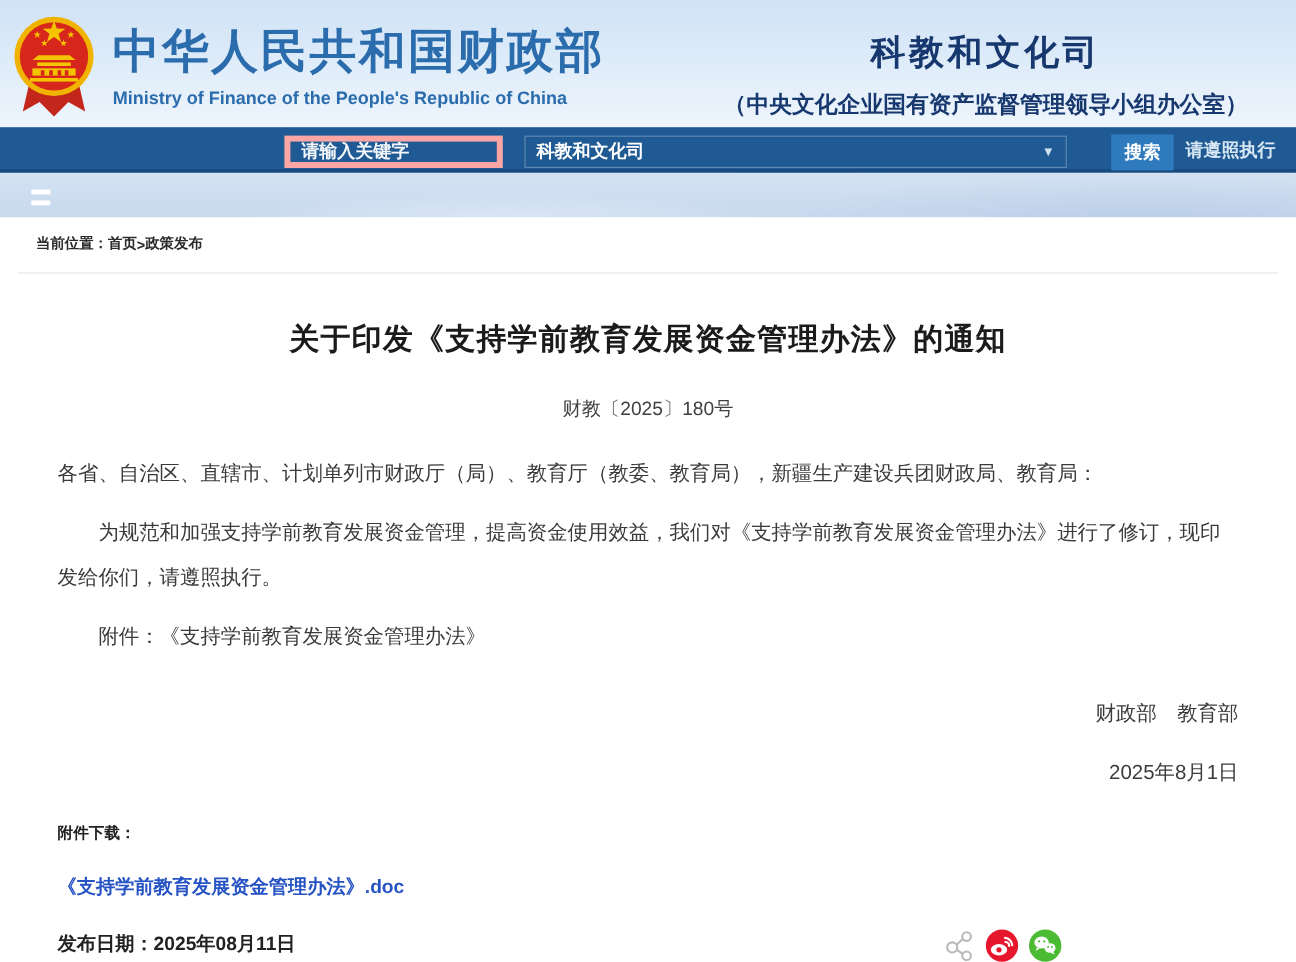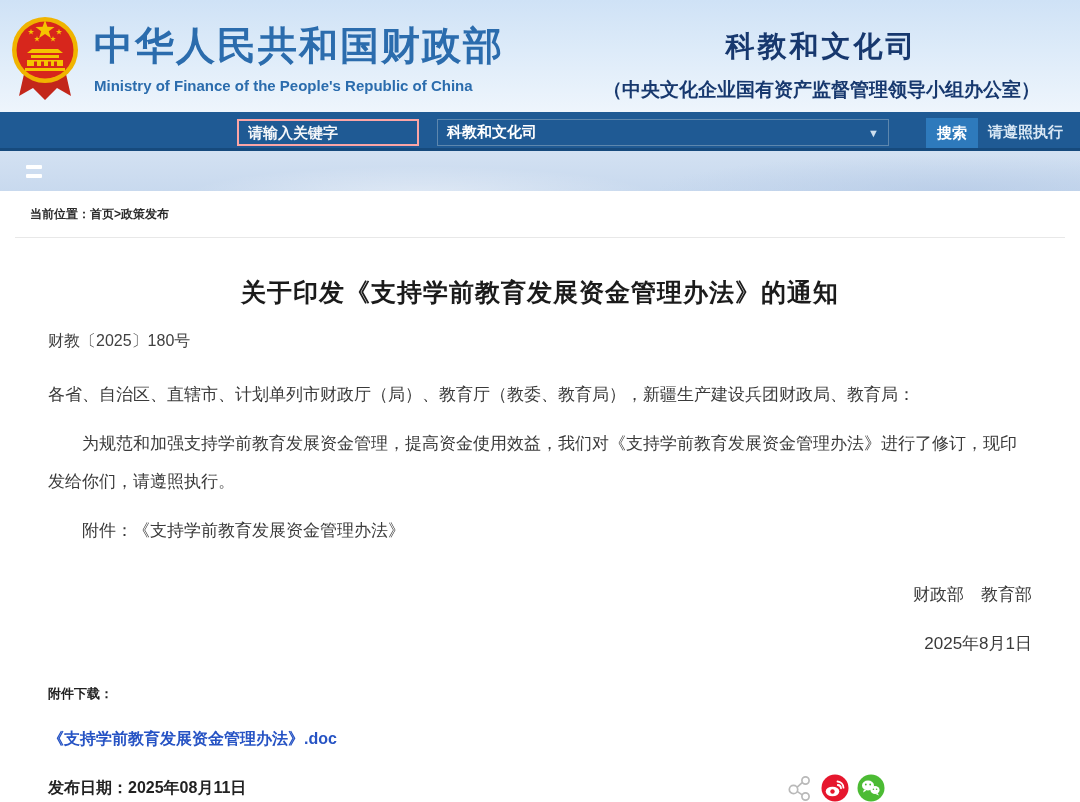--- a/index.html
+++ b/index.html
@@ -18,21 +18,21 @@
   .ministry-subtitle { font-size:15px; font-weight:bold; color:#2b6cad; margin-top:4px; }
   .header-right { text-align:center; padding-top:18px; }
   .dept-title { font-size:29px; font-weight:bold; color:#17386e; letter-spacing:3px; }
   .dept-subtitle { font-size:19px; font-weight:bold; color:#17386e; margin-top:10px; }
 
   
   .navbar { position:relative; height:43px; background:#1f5a94; border-bottom:3px solid #164a7d; }
   .nav-date { position:absolute; left:24px; top:0; line-height:40px; color:#fff;
     font-size:16px; font-weight:bold; white-space:pre; }
   .nav-search-input { position:absolute; left:237px; top:7px; width:182px; height:27px;
-    background:transparent; border:2px solid #fca5a5; color:#fff; font-size:15px; font-weight:bold;
+    background:transparent; border:5px solid #fca5a5; color:#fff; font-size:15px; font-weight:bold;
     padding:0 9px; outline:none; font-family:inherit; }
   .nav-search-input::placeholder { color:#fff; opacity:.95; }
   .nav-select { position:absolute; left:437px; top:7px; width:452px; height:27px;
     border:1px solid #5d87ae; color:#fff; font-size:15px; font-weight:bold;
     display:flex; align-items:center; padding:0 9px; cursor:pointer; }
   .nav-select .caret { position:absolute; right:9px; font-size:11px; color:#cfe0ef; }
   .nav-search-btn { position:absolute; left:926px; top:6px; width:52px; height:30px;
     background:#2e7abc; border:none; color:#fff; font-size:15px; font-weight:bold;
     cursor:pointer; font-family:inherit; }
   .nav-home-link { position:absolute; left:988px; top:0; line-height:40px; color:#d8e7f4;
@@ -50,21 +50,21 @@
   
   .content { flex:1; background:#fff; }
   .breadcrumb { height:46px; display:flex; align-items:center; padding:0 30px;
     font-size:12px; font-weight:bold; color:#2b2b2b; }
   .breadcrumb a { color:#2b2b2b; text-decoration:none; cursor:pointer; }
   .crumb-divider { border-bottom:1px solid #e8e8e8; margin:0 15px; }
 
   article { padding:0 48px; }
   h1.doc-title { margin-top:38px; text-align:center; font-size:25px; font-weight:bold;
     color:#1b1b1b; letter-spacing:1px; }
-  .doc-number { margin-top:22px; text-align:left; font-size:16px; color:#404040; }
+  .doc-number { margin-top:32px; text-align:center; font-size:16px; color:#404040; }
   article p { font-size:17px; color:#3a3a3a; line-height:38px; }
   p.salutation { margin-top:24px; }
   p.indent { text-indent:2em; margin-top:11px; }
   .sign { text-align:right; font-size:17px; color:#3a3a3a; }
   .signers { margin-top:33px; }
   .sign-date { margin-top:26px; }
 
   .attach-title { margin-top:30px; font-size:13px; font-weight:bold; color:#222; }
   .attach-link { display:inline-block; margin-top:26px; font-size:16px; font-weight:bold;
     color:#2653c4; text-decoration:none; cursor:pointer; }

